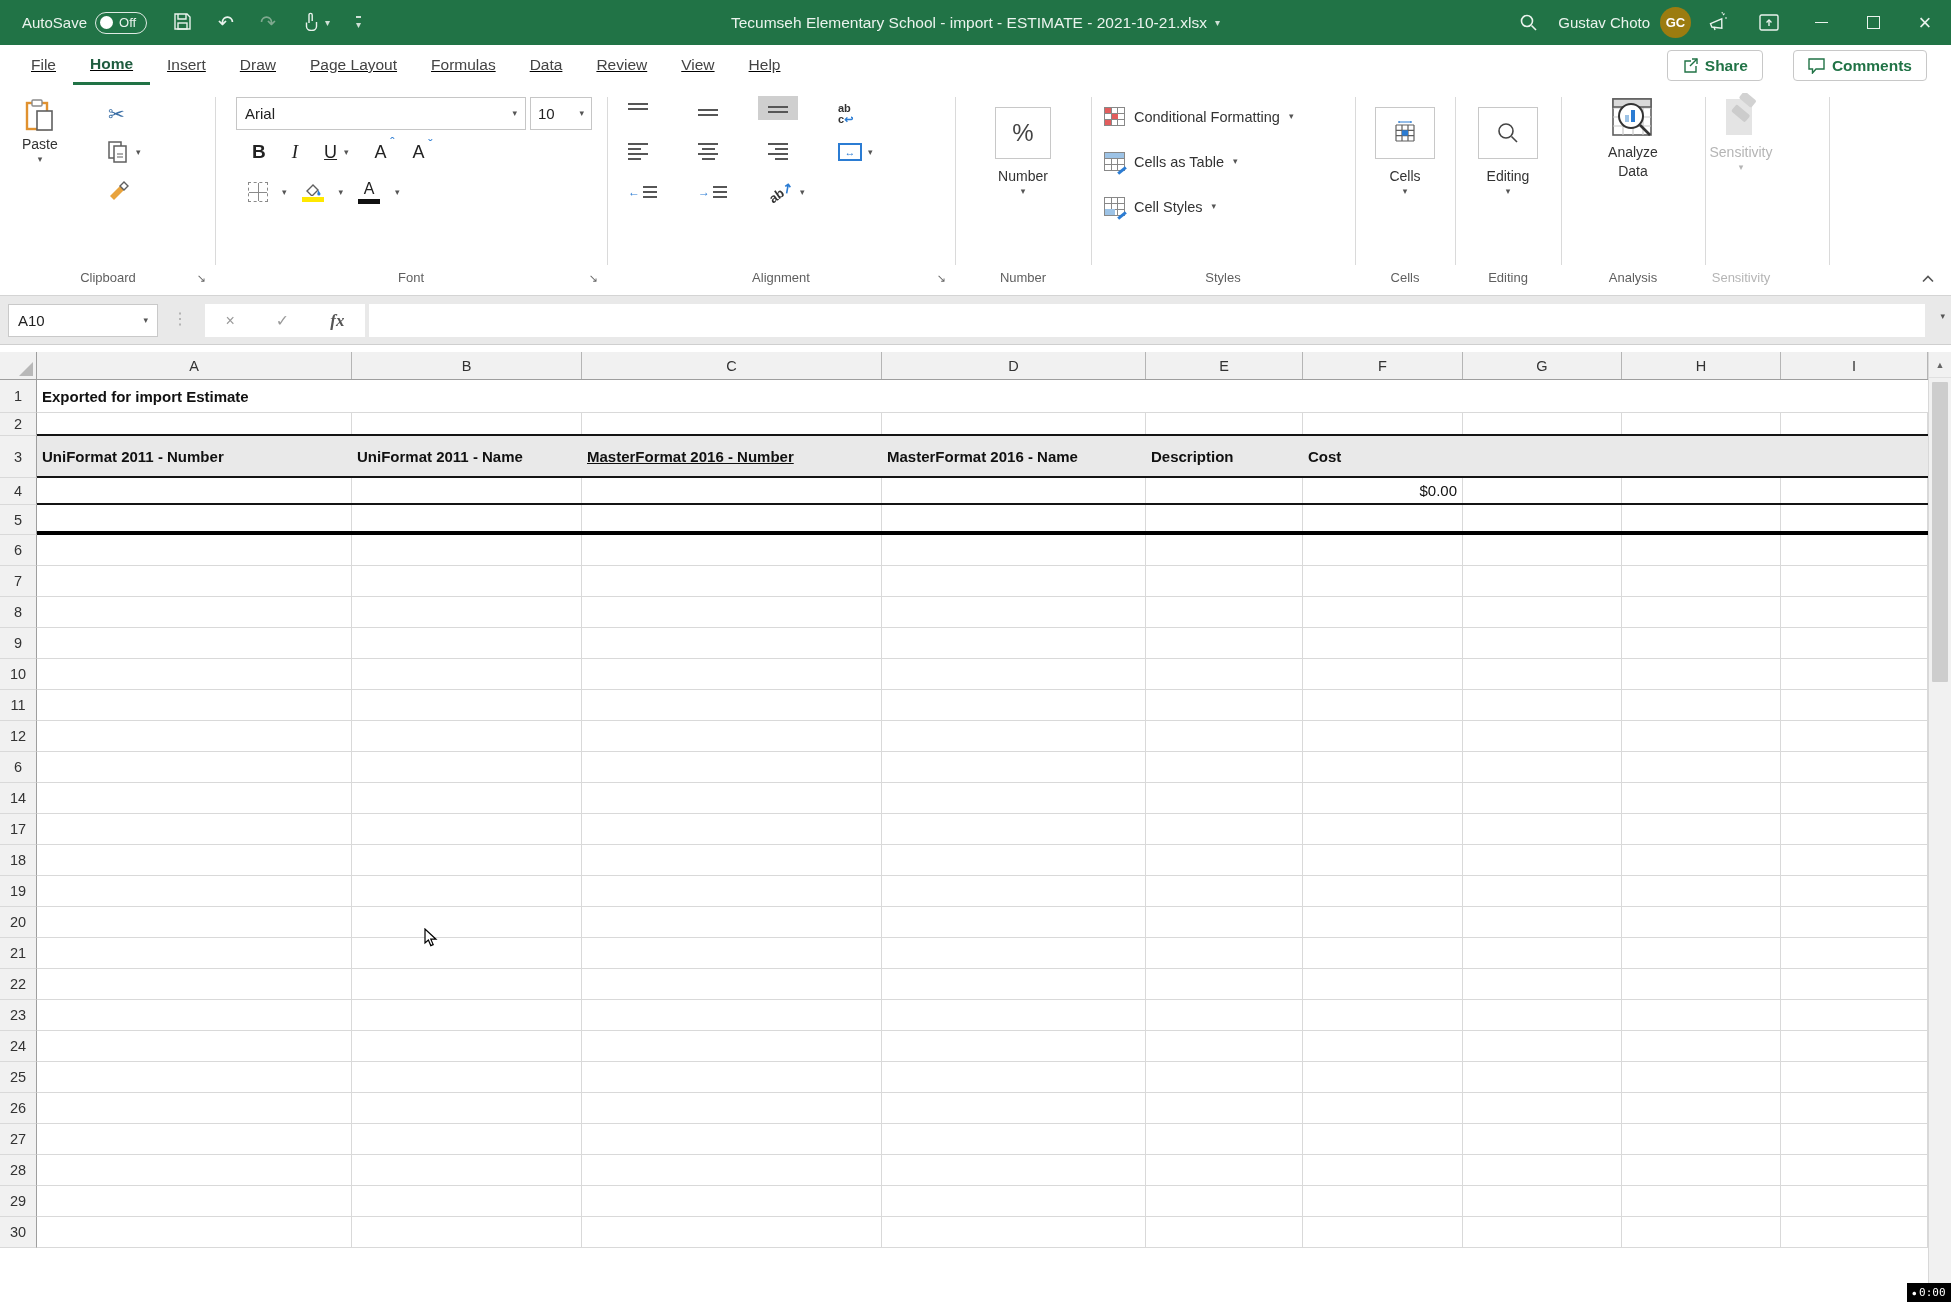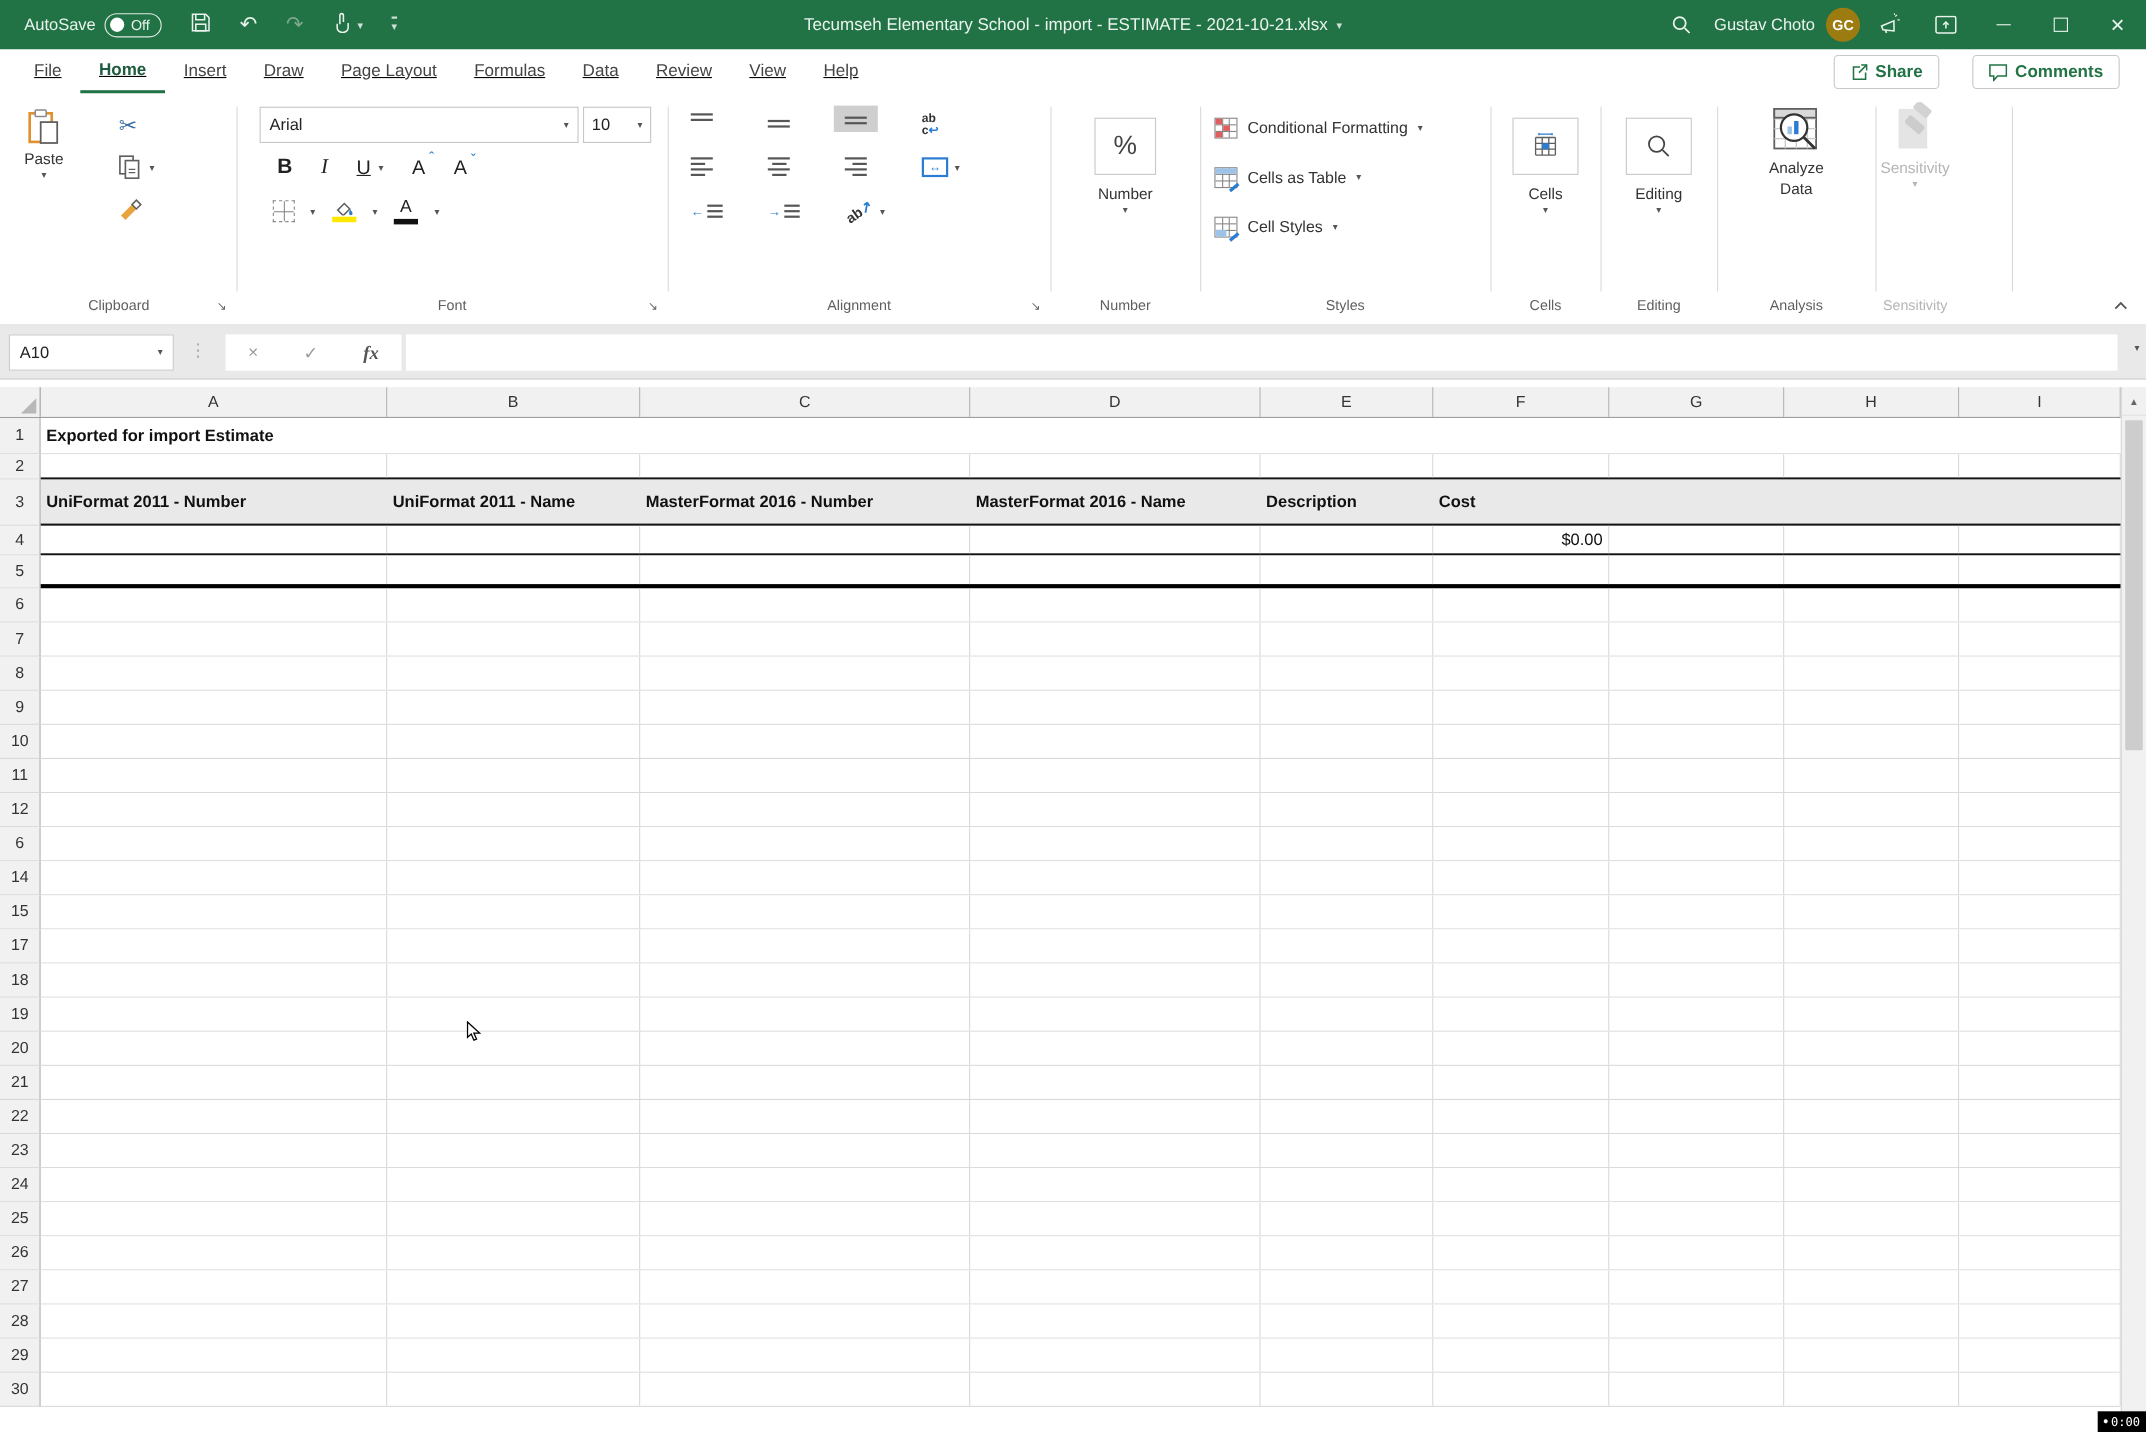--- a/index.html
+++ b/index.html
@@ -570,21 +570,21 @@
           <div class="cell" style="width: 159px;"></div>
           <div class="cell" style="width: 159px;"></div>
           <div class="cell" style="width: 147px;"></div>
         </div>
       </div>
       <div class="gridrow row-3" style="height: 42px;">
         <div class="rownum">3</div>
         <div class="cellswrap">
           <div class="cell" style="width: 315px;">UniFormat 2011 - Number</div>
           <div class="cell" style="width: 230px;">UniFormat 2011 - Name</div>
-          <div class="cell" style="width: 300px;">MasterFormat 2016 - Number</div>
+          <div class="cell" style="width: 300px; text-decoration: underline;">MasterFormat 2016 - Number</div>
           <div class="cell" style="width: 264px;">MasterFormat 2016 - Name</div>
           <div class="cell" style="width: 157px;">Description</div>
           <div class="cell" style="width: 160px;">Cost</div>
           <div class="cell" style="width: 159px;"></div>
           <div class="cell" style="width: 159px;"></div>
           <div class="cell" style="width: 147px;"></div>
         </div>
       </div>
       <div class="gridrow row-4" style="height: 27px;">
         <div class="rownum">4</div>
@@ -721,34 +721,20 @@
           <div class="cell" style="width: 264px;"></div>
           <div class="cell" style="width: 157px;"></div>
           <div class="cell" style="width: 160px;"></div>
           <div class="cell" style="width: 159px;"></div>
           <div class="cell" style="width: 159px;"></div>
           <div class="cell" style="width: 147px;"></div>
         </div>
       </div>
       <div class="gridrow row-14" style="height: 31px;">
         <div class="rownum">14</div>
-        <div class="cellswrap">
-          <div class="cell" style="width: 315px;"></div>
-          <div class="cell" style="width: 230px;"></div>
-          <div class="cell" style="width: 300px;"></div>
-          <div class="cell" style="width: 264px;"></div>
-          <div class="cell" style="width: 157px;"></div>
-          <div class="cell" style="width: 160px;"></div>
-          <div class="cell" style="width: 159px;"></div>
-          <div class="cell" style="width: 159px;"></div>
-          <div class="cell" style="width: 147px;"></div>
-        </div>
-      </div>
-      <div class="gridrow row-15" style="height: 31px;">
-        <div class="rownum">15</div>
         <div class="cellswrap">
           <div class="cell" style="width: 315px;"></div>
           <div class="cell" style="width: 230px;"></div>
           <div class="cell" style="width: 300px;"></div>
           <div class="cell" style="width: 264px;"></div>
           <div class="cell" style="width: 157px;"></div>
           <div class="cell" style="width: 160px;"></div>
           <div class="cell" style="width: 159px;"></div>
           <div class="cell" style="width: 159px;"></div>
           <div class="cell" style="width: 147px;"></div>

